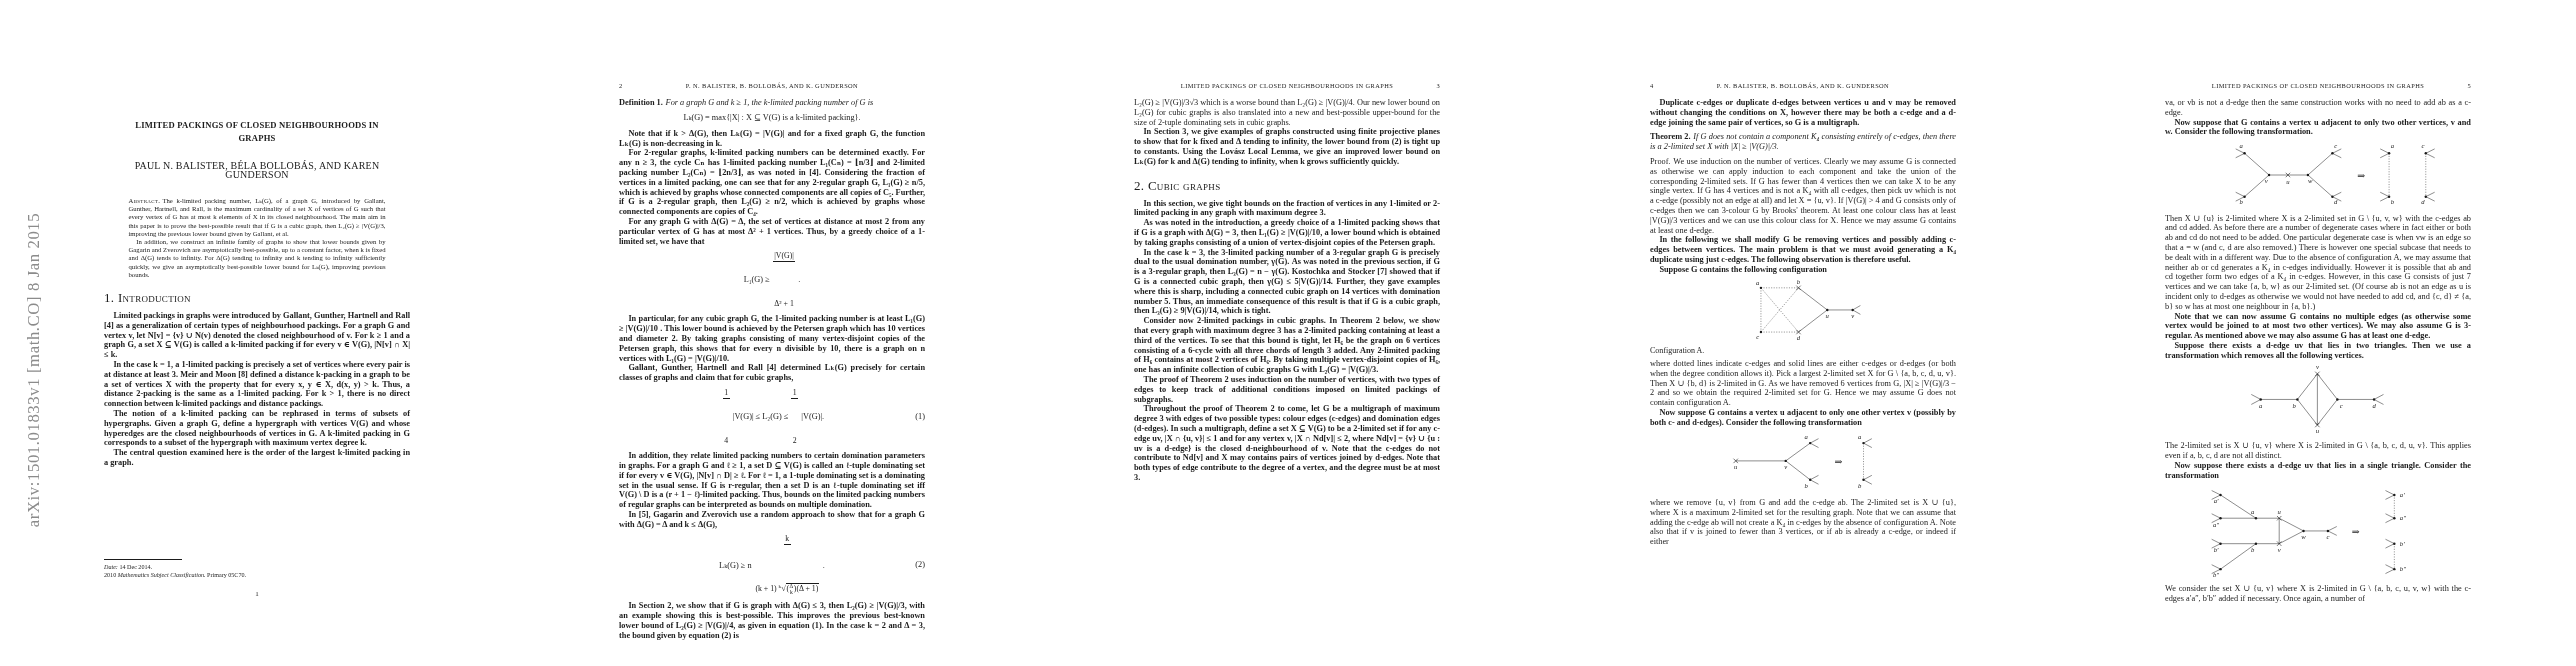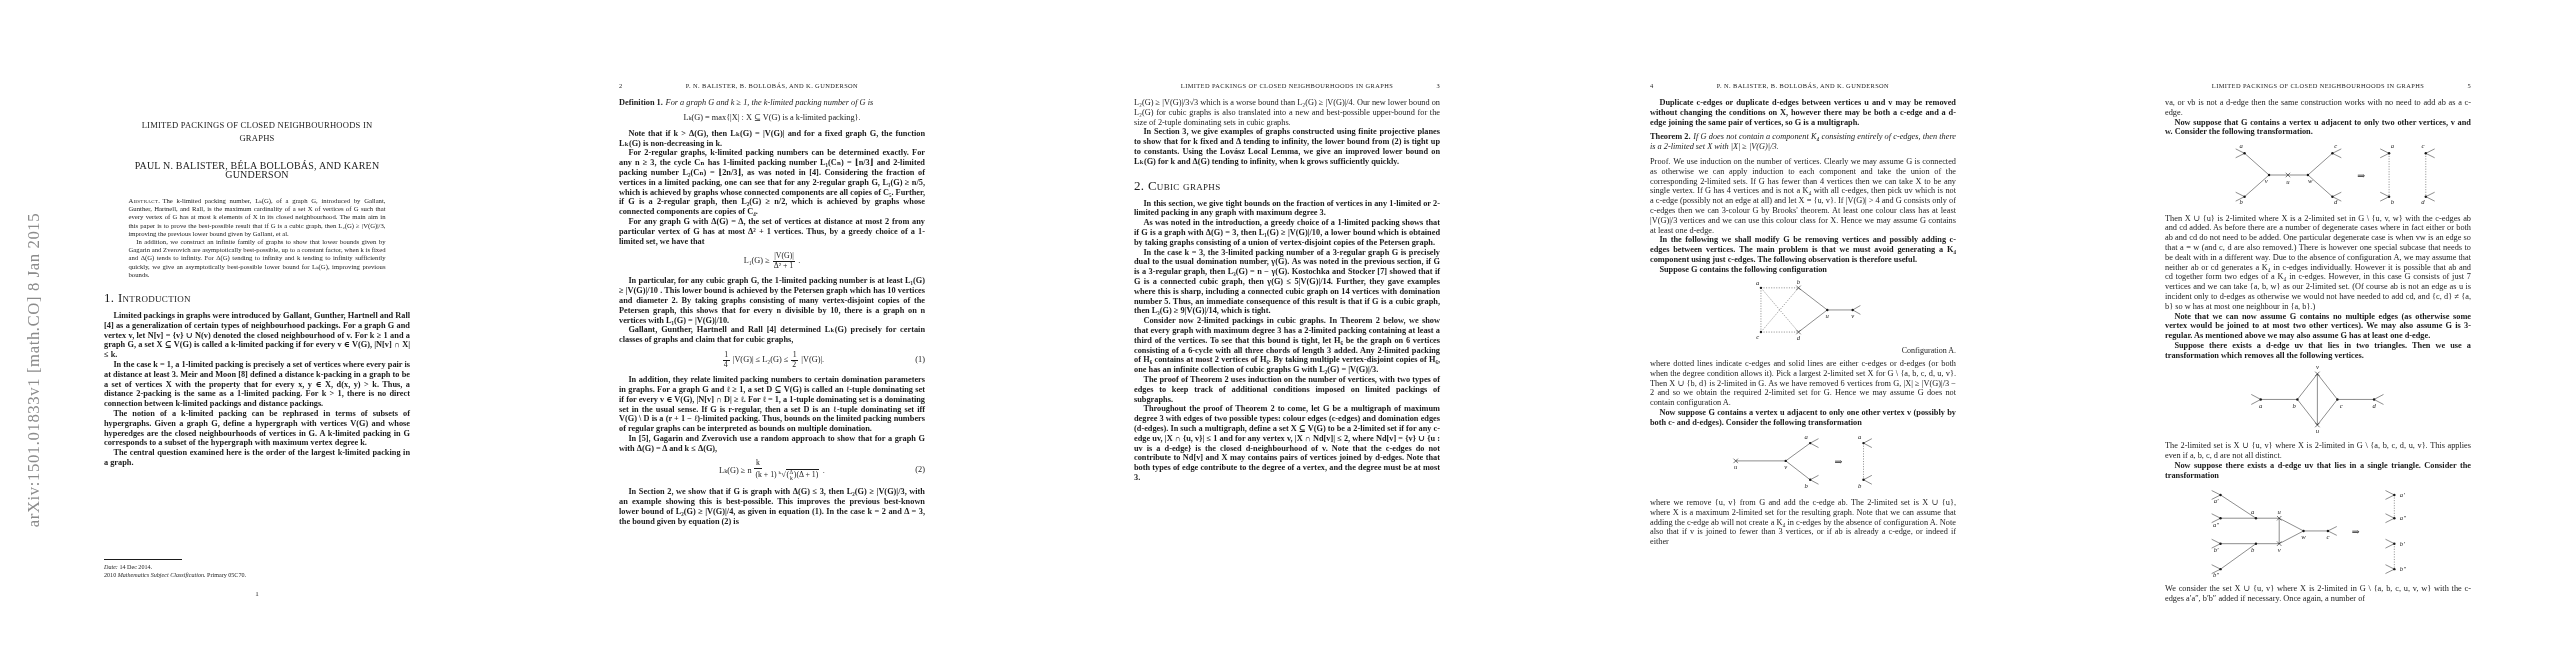--- a/index.html
+++ b/index.html
@@ -15,30 +15,30 @@
   .pbody{position:absolute;top:98px;left:104px;width:306px;font-size:8.3px;line-height:9.8px;text-align:justify;}
   .pbody1{position:absolute;top:119px;left:104px;width:306px;font-size:8.3px;line-height:9.8px;text-align:justify;}
   .par{margin:0;}
   .ind{text-indent:9.4px;font-weight:bold;}
   .sp{margin-top:5px;}
   .lbl{font-weight:bold;margin-right:2.8px;}
   .plabel{margin-right:2.8px;}
   .thmtext{font-style:italic;}
   .eq{display:flex;justify-content:center;align-items:center;margin:5.6px 0;position:relative;}
   .eqtag{position:absolute;right:0;top:50%;transform:translateY(-50%);}
-  .frac{display:inline-flex;flex-direction:column;align-items:flex-start;margin:0 2.8px;line-height:1.15;font-size:7.8px;}
+  .frac{display:inline-flex;flex-direction:column;align-items:center;margin:0 2.8px;line-height:1.15;font-size:7.8px;gap:38px;}
   .fnum{border-bottom:0.6px solid #1b1b1b;padding:0 1.7px;}
   .fden{padding:0 1.1px;}
   .denrow{display:inline-flex;align-items:center;}
   .rootk{font-size:5px;position:relative;top:-2.8px;margin:0 0.6px 0 1.7px;}
   .radicand{border-top:0.6px solid #1b1b1b;display:inline-flex;align-items:center;padding:0 0.6px;}
   .stack{display:inline-flex;flex-direction:column;align-items:center;line-height:1.05;font-size:5.6px;margin:0 0.6px;}
   .figure{text-align:center;margin:4.4px 0 3.3px;}
-  .figcaption{font-size:8px;margin-top:1.1px;text-align:right;}
-  .p1title{text-align:center;font-weight:normal;font-size:8.6px;letter-spacing:0.2px;line-height:1.55;text-indent:0;}
+  .figcaption{font-size:8px;margin-top:1.1px;text-align:left;}
+  .p1title{text-align:center;font-weight:bold;font-size:8.6px;letter-spacing:0.2px;line-height:1.55;text-indent:0;}
   .p1authors{text-align:center;font-size:10px;letter-spacing:0.2px;margin-top:15px;text-indent:0;}
   .abs{width:257px;margin:16.7px auto 0;font-size:6.7px;line-height:8.2px;text-align:justify;}
   .abslbl{font-variant:small-caps;letter-spacing:0.3px;margin-right:2.2px;}
   .absp2{text-indent:7.8px;margin:0;}
   .sechead{text-align:left;font-variant:small-caps;font-size:13px;letter-spacing:0.3px;margin:14.5px 0 7.8px;text-indent:0;}
   .footnote{position:absolute;top:559px;left:104px;width:306px;font-size:6.1px;line-height:8px;}
   .fnrule{width:78px;border-top:0.6px solid #1b1b1b;margin-bottom:3.3px;}
   .em{font-style:italic;}
   .pagenum1{position:absolute;top:590px;left:104px;width:306px;text-align:center;font-size:7px;}
   svg text{font-style:italic;font-size:12px;fill:#1b1b1b;font-family:"Liberation Serif","DejaVu Serif",serif;}
@@ -162,21 +162,21 @@
 
   <section class="page" style="left:1546px">
     <div class="phead">
       <span class="pnum-left">4</span>
       <span>P. N. BALISTER, B. BOLLOBÁS, AND K. GUNDERSON</span>
     </div>
     <div class="pbody">
       <p class="par ind">Duplicate c-edges or duplicate d-edges between vertices u and v may be removed without changing the conditions on X, however there may be both a c-edge and a d-edge joining the same pair of vertices, so G is a multigraph.</p>
       <p class="par sp"><span class="lbl">Theorem 2.</span><span class="thmtext">If G does not contain a component K₄ consisting entirely of c-edges, then there is a 2-limited set X with |X| ≥ |V(G)|/3.</span></p>
       <p class="par sp"><span class="plabel">Proof.</span><span>We use induction on the number of vertices. Clearly we may assume G is connected as otherwise we can apply induction to each component and take the union of the corresponding 2-limited sets. If G has fewer than 4 vertices then we can take X to be any single vertex. If G has 4 vertices and is not a K₄ with all c-edges, then pick uv which is not a c-edge (possibly not an edge at all) and let X = {u, v}. If |V(G)| &gt; 4 and G consists only of c-edges then we can 3-colour G by Brooks' theorem. At least one colour class has at least |V(G)|/3 vertices and we can use this colour class for X. Hence we may assume G contains at least one d-edge.</span></p>
-      <p class="par ind">In the following we shall modify G be removing vertices and possibly adding c-edges between vertices. The main problem is that we must avoid generating a K₄ component using just c-edges. The following observation is therefore useful.</p>
+      <p class="par ind">In the following we shall modify G be removing vertices and possibly adding c-edges between vertices. The main problem is that we must avoid generating a K₄ duplicate using just c-edges. The following observation is therefore useful.</p>
       <p class="par ind">Suppose G contains the following configuration</p>
 
       <div class="figure">
         <svg width="119" height="63" viewBox="0 0 214 114" style="font-size:15px">
           <g>
             <line class="dl" x1="30" y1="16" x2="98" y2="16"></line>
             <line class="dl" x1="30" y1="16" x2="30" y2="96"></line>
             <line class="dl" x1="30" y1="96" x2="98" y2="96"></line>
             <line class="dl" x1="30" y1="16" x2="98" y2="96"></line>
             <line class="dl" x1="30" y1="96" x2="98" y2="16"></line>

